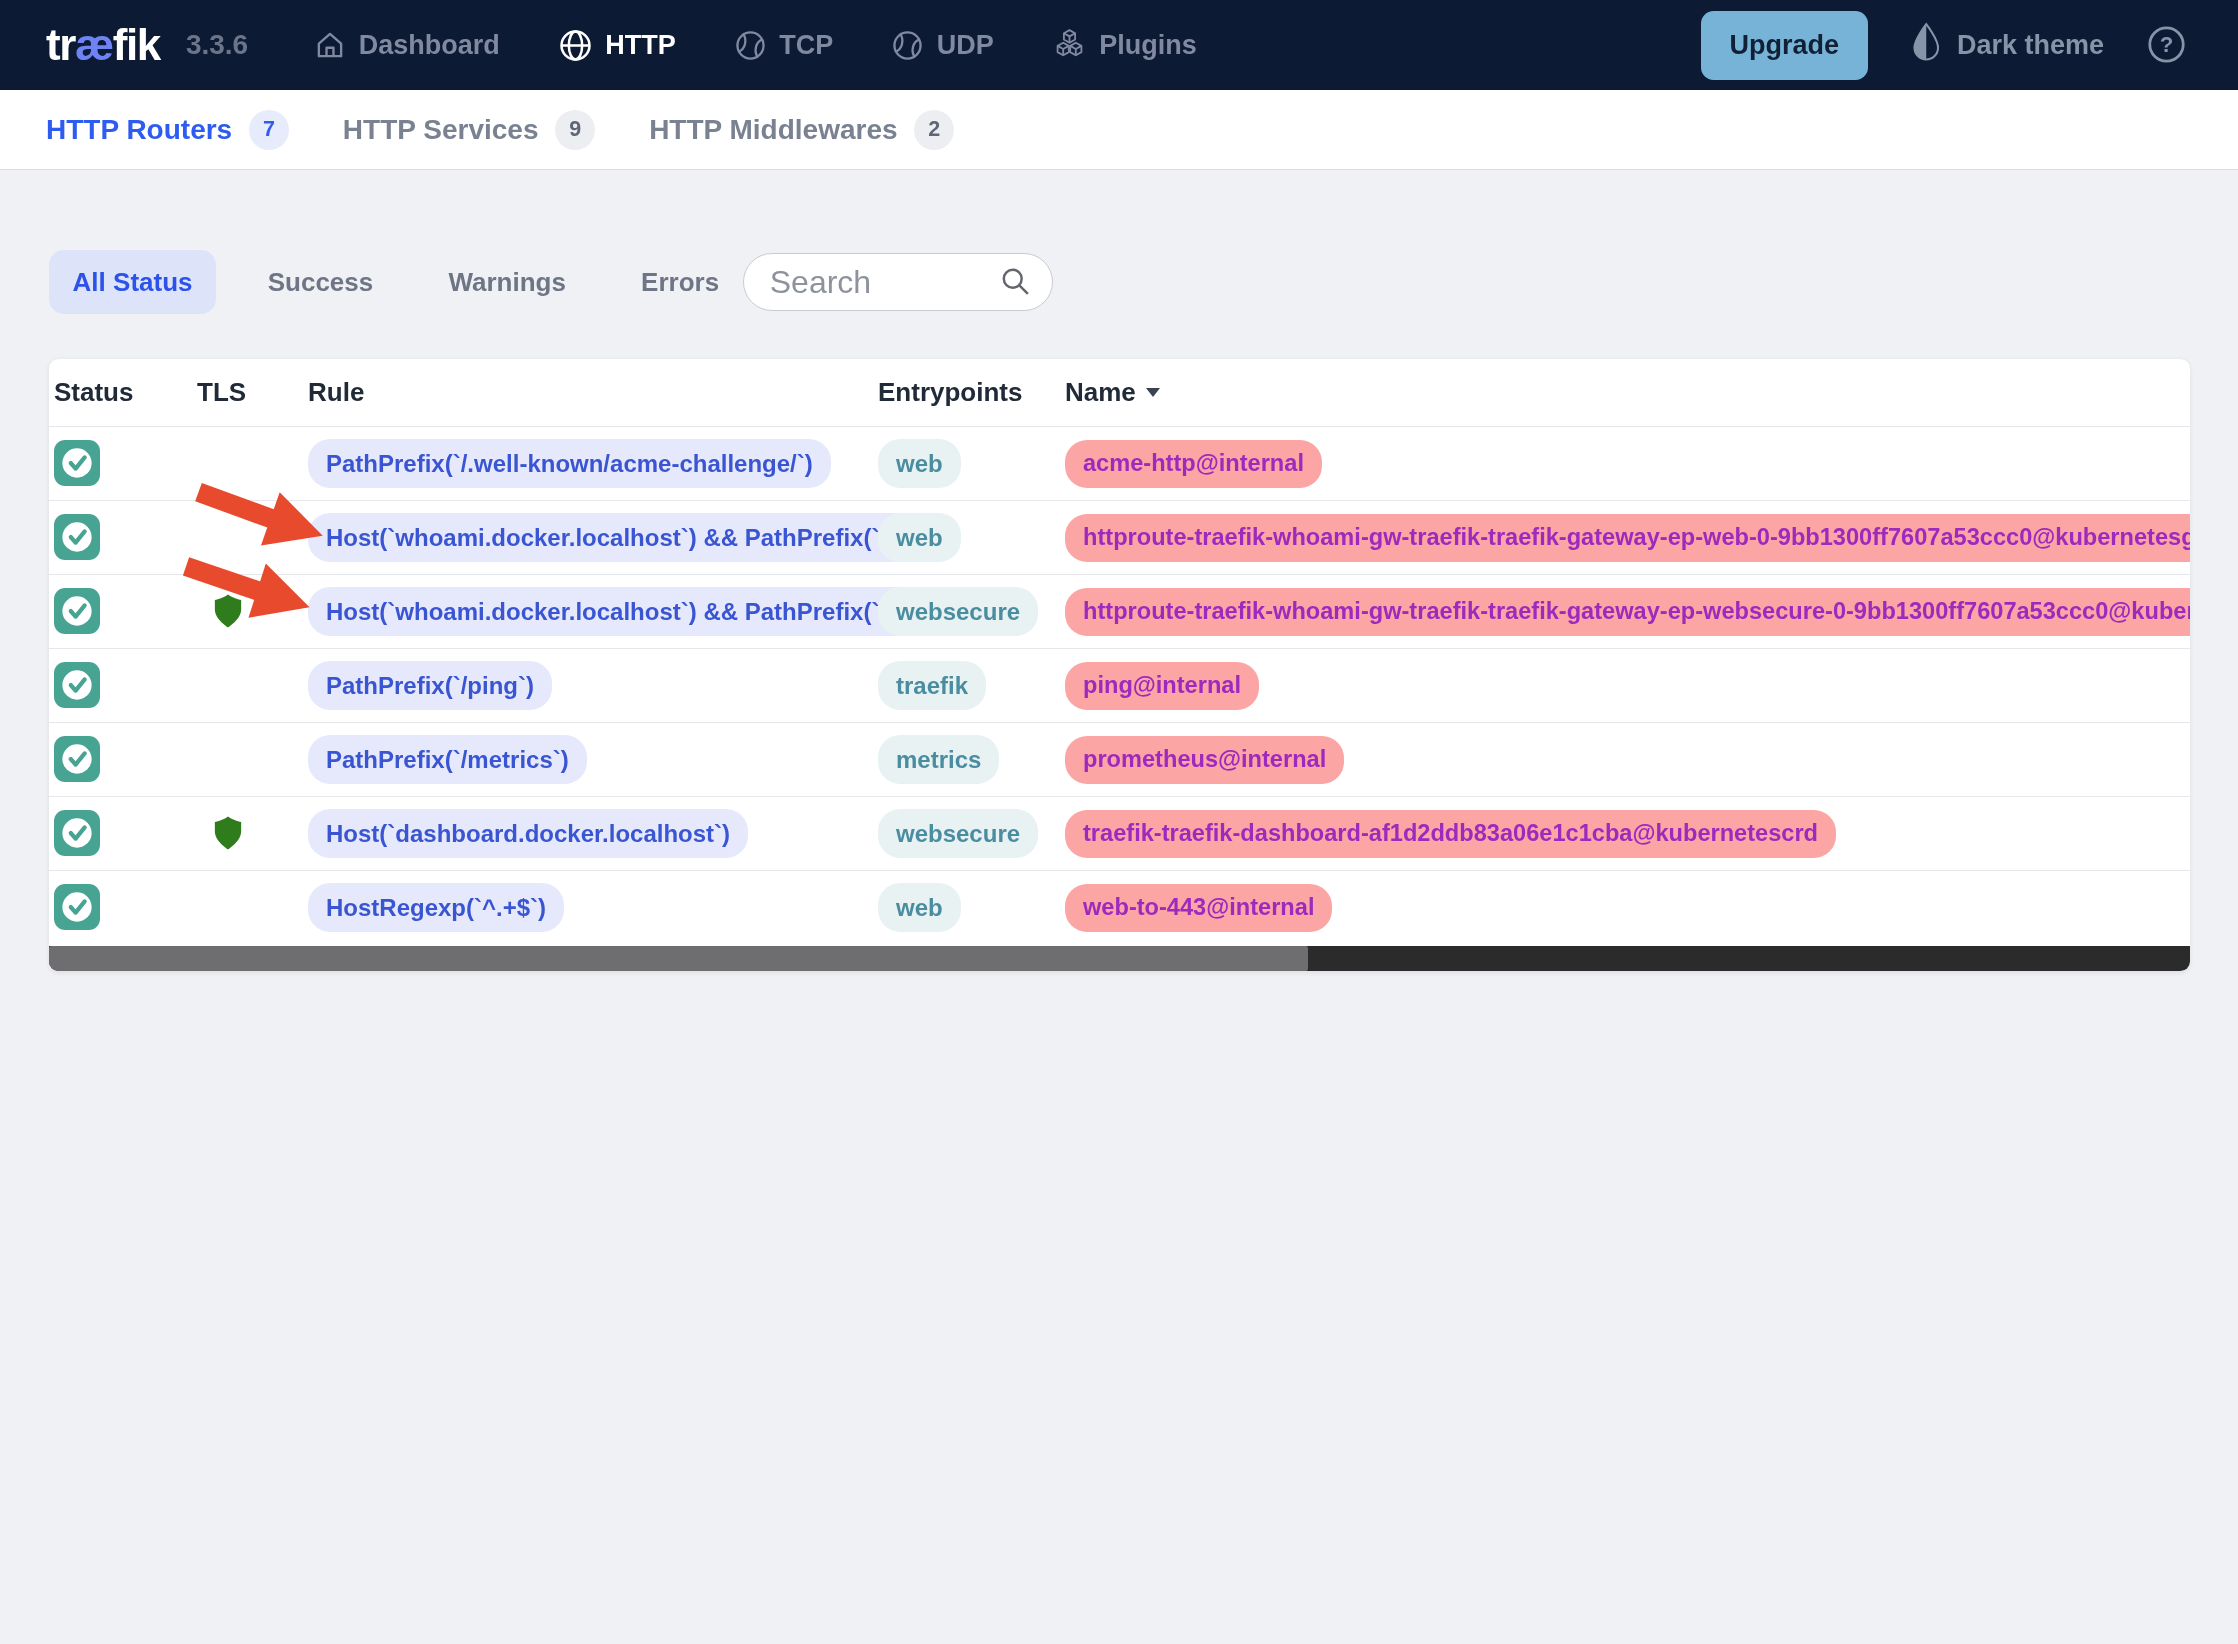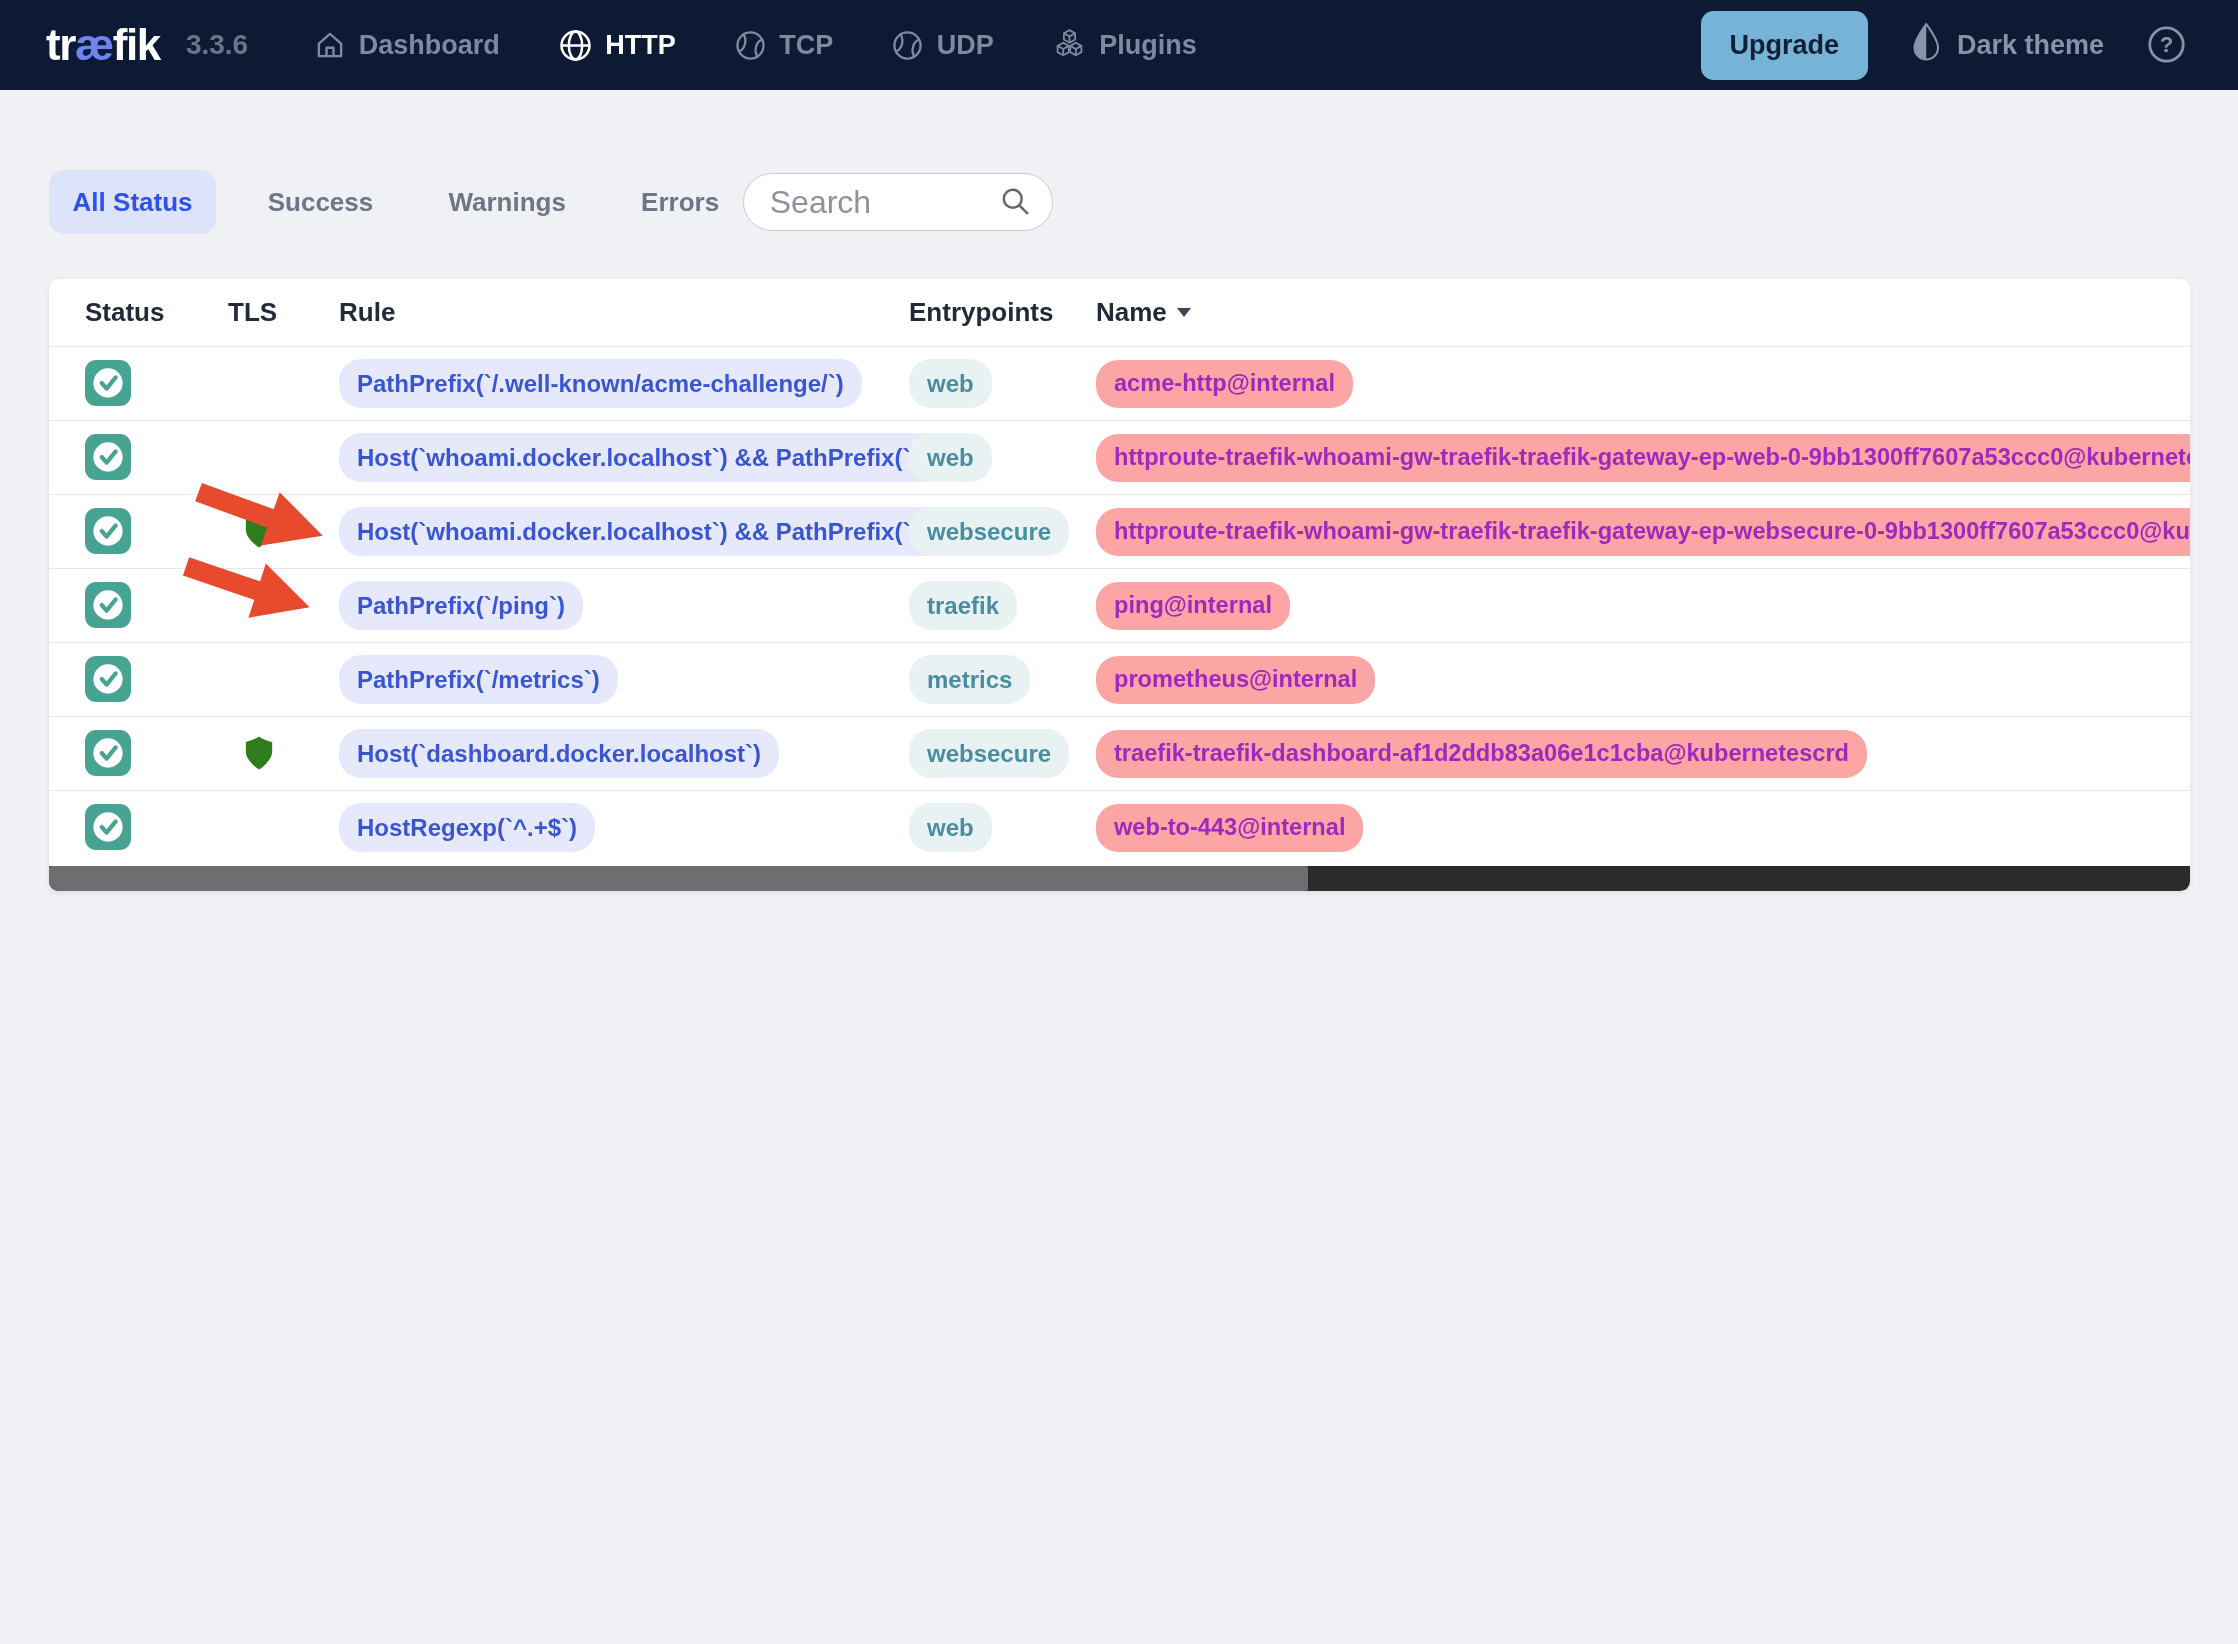--- a/index.html
+++ b/index.html
@@ -30,21 +30,21 @@
   .toolbar { margin:80px 49px 0 49px; display:flex; justify-content:flex-start; align-items:center; }
   .filters { display:flex; align-items:center; gap:28px; }
   .filter { font-size:26px; font-weight:600; color:#6e7585; padding:16.7px 23.6px; border-radius:15.3px; cursor:pointer; }
   .filter.active { background:#dde3f8; color:#2c52e8; }
   .searchbox { width:310px; height:58px; background:#ffffff; border:1.4px solid #c9cbd1; border-radius:30.5px; display:flex; align-items:center; padding:0 19.4px 0 26px; }
   .searchbox input { flex:1; border:none; outline:none; background:transparent; font-size:32px; color:#30353d; font-family:inherit; min-width:0; }
   .searchbox input::placeholder { color:#8d929c; }
 
   
   .card { position:relative; margin:45px 49px 0 49px; height:612px; background:#ffffff; border-radius:9.7px; overflow:hidden; box-shadow:0 1.4px 5.6px rgba(20,30,50,0.08); }
-  .thead, .trow { display:grid; grid-template-columns:143px 111px 570px 187px minmax(0,1fr); align-items:center; padding-left:36px; }
+  .thead, .trow { display:grid; grid-template-columns:143px 111px 570px 187px minmax(0,1fr); align-items:center; padding-left:5px; }
   .thead { height:67px; font-size:26px; font-weight:700; color:#212b38; }
   .th { display:flex; align-items:center; gap:9.7px; }
   .sort-caret { width:0; height:0; border-left:7.6px solid transparent; border-right:7.6px solid transparent; border-top:9.7px solid #3a4354; display:inline-block; }
   .trow { height:74px; border-top:1.4px solid #e6e7ea; cursor:pointer; }
   .cell { min-width:0; }
   .cell.name { overflow:hidden; white-space:nowrap; }
   .pill { display:inline-flex; align-items:center; padding:10.4px 18px; border-radius:22px; font-weight:600; white-space:nowrap; }
   .rule-pill { background:#e6e9fc; color:#3a55d2; font-size:24px; }
   .entry-pill { background:#e8f2f2; color:#4a8da0; font-size:24px; }
   .name-pill { background:#fca5a5; color:#9d2abd; font-size:23.6px; }
@@ -155,20 +155,34 @@
         <span>
           <svg width="39" height="39" viewBox="0 0 56 56">
               <circle cx="28" cy="28" r="24" fill="none" stroke="#8794a8" stroke-width="4"></circle>
               <text x="28" y="39" text-anchor="middle" font-family="Liberation Sans, sans-serif" font-size="32" font-weight="700" fill="#8794a8">?</text>
             </svg>
         </span>
       </div>
     </div>
   </nav>
 
+  <div class="tabbar">
+    <div class="tab active">
+      <span>HTTP Routers</span>
+      <span class="tab-badge">7</span>
+    </div>
+    <div class="tab">
+      <span>HTTP Services</span>
+      <span class="tab-badge">9</span>
+    </div>
+    <div class="tab">
+      <span>HTTP Middlewares</span>
+      <span class="tab-badge">2</span>
+    </div>
+  </div>
 
   <div class="toolbar">
     <div class="filters">
       <div class="filter active">All Status</div>
       <div class="filter">Success</div>
       <div class="filter">Warnings</div>
       <div class="filter">Errors</div>
     </div>
     <div class="searchbox">
       <input type="text" placeholder="Search" style="">

